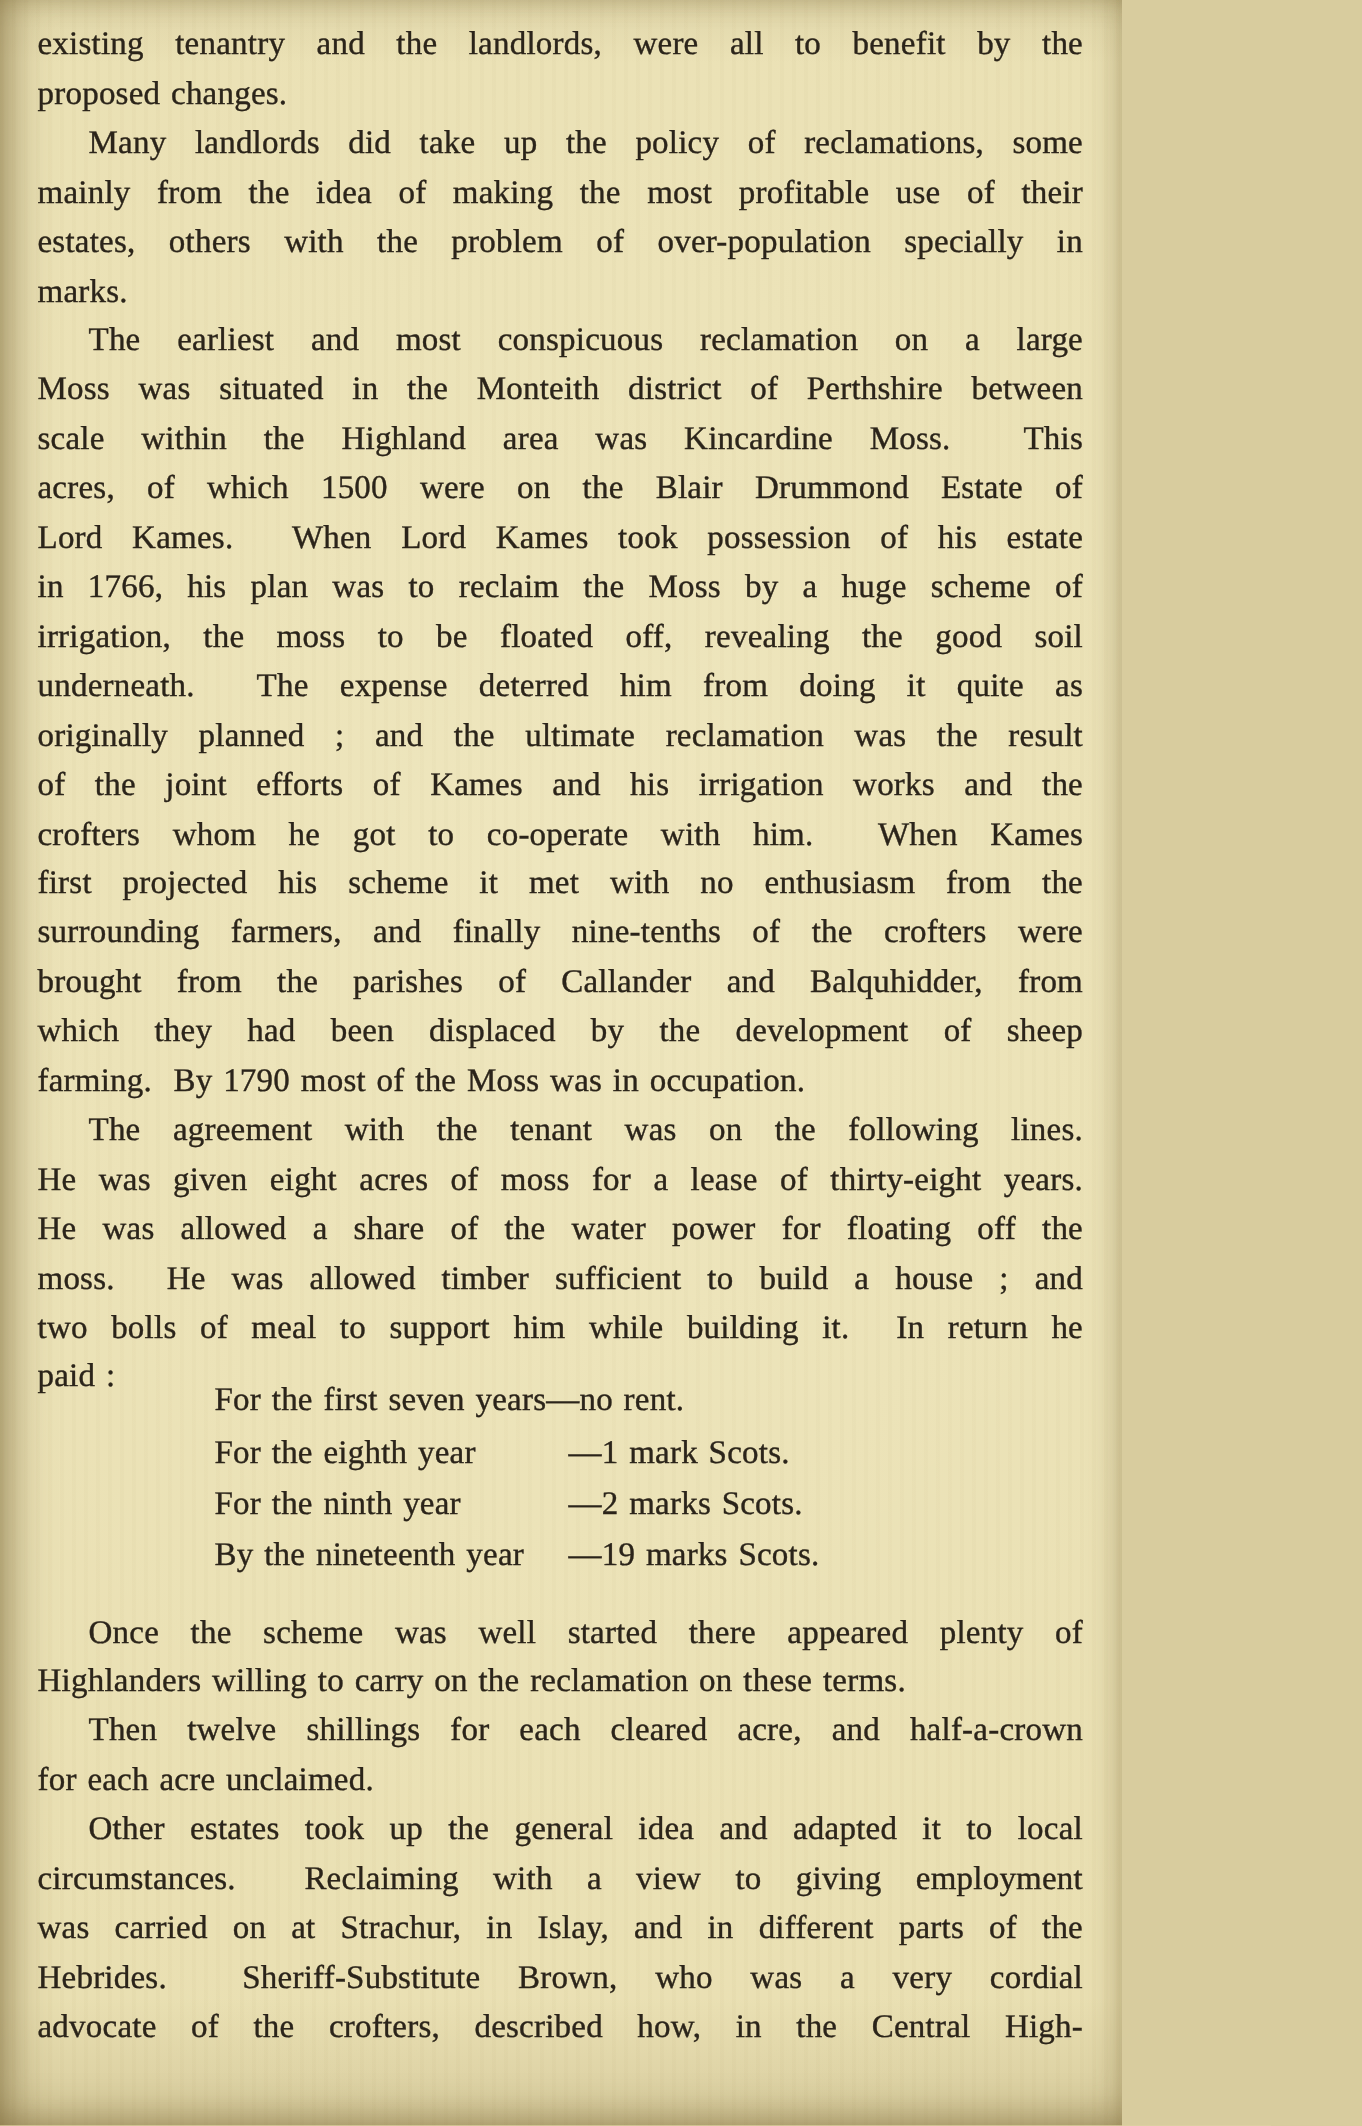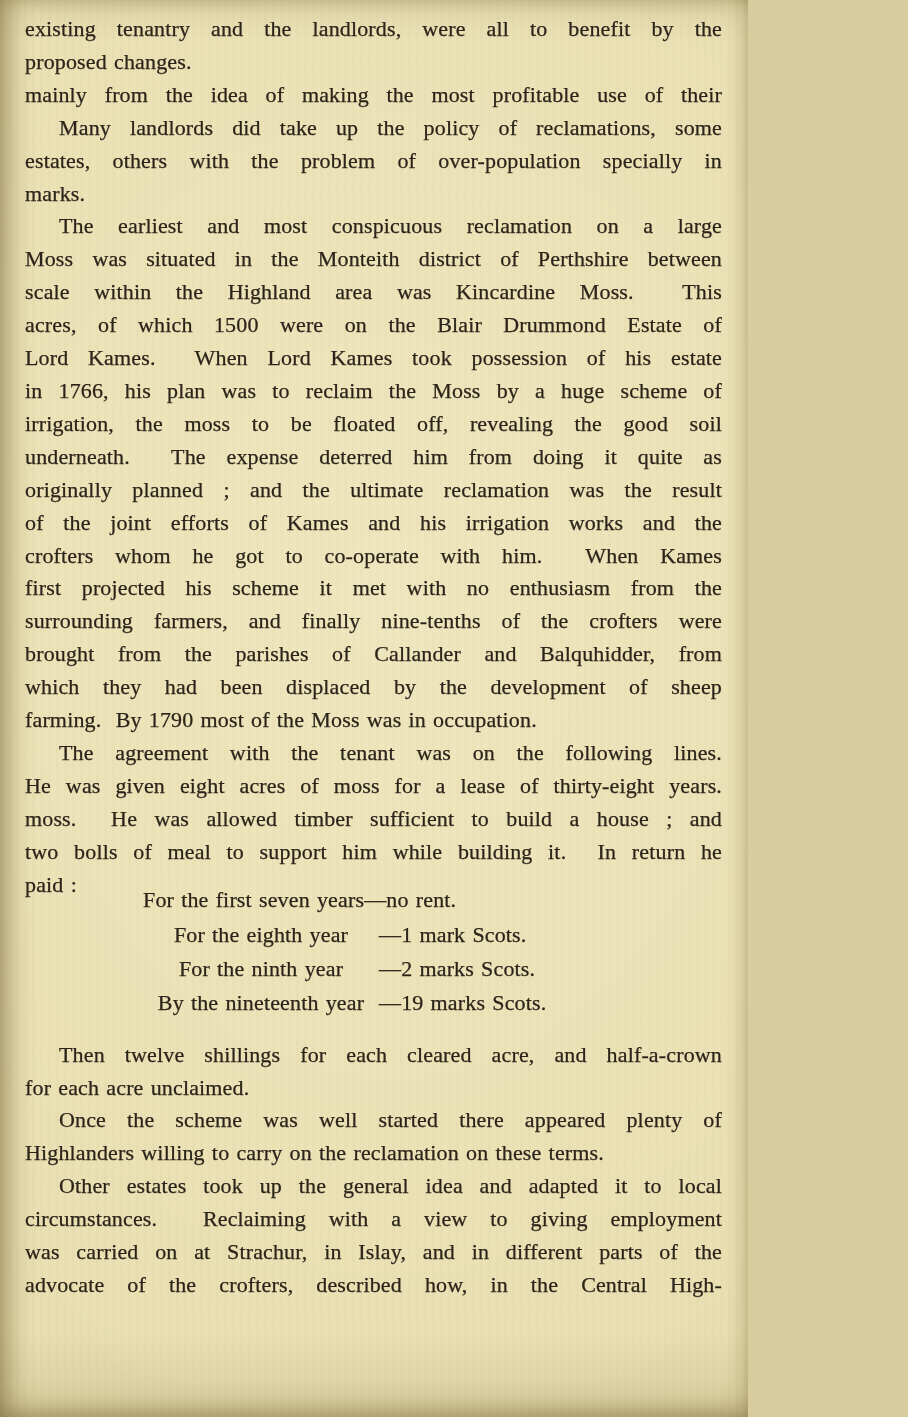--- a/index.html
+++ b/index.html
@@ -40,35 +40,35 @@
   .text-line {
     text-align: justify;
     text-align-last: justify;
     white-space: pre-wrap;
   }
   .text-line.last { text-align-last: auto; }
   .para.indent .text-line.first { text-indent: 34px; }
 
   .rent-schedule { margin: -18px 0 18px 118px; }
   .rent-row { line-height: 34.3px; white-space: pre; }
-  .rent-term { display: inline-block; min-width: 236px; text-align: center; }
+  .rent-term { display: inline-block; min-width: 236px; }
   .rent-row:first-child .rent-term { min-width: 0; }
 </style>
 </head>
 <body>
 
 <div class="page">
   <div id="block-before">
       <div class="para">
         <div class="text-line first">existing tenantry and the landlords, were all to benefit by the</div>
         <div class="text-line last">proposed changes.</div>
       </div>
       <div class="para indent">
+        <div class="text-line first">Many landlords did take up the policy of reclamations, some</div>
         <div class="text-line">mainly from the idea of making the most profitable use of their</div>
-        <div class="text-line first">Many landlords did take up the policy of reclamations, some</div>
         <div class="text-line">estates, others with the problem of over-population specially in</div>
         <div class="text-line last">marks.</div>
       </div>
       <div class="para indent">
         <div class="text-line first">The earliest and most conspicuous reclamation on a large</div>
         <div class="text-line">Moss was situated in the Monteith district of Perthshire between</div>
         <div class="text-line">scale within the Highland area was Kincardine Moss.  This</div>
         <div class="text-line">acres, of which 1500 were on the Blair Drummond Estate of</div>
         <div class="text-line">Lord Kames.  When Lord Kames took possession of his estate</div>
         <div class="text-line">in 1766, his plan was to reclaim the Moss by a huge scheme of</div>
@@ -79,40 +79,42 @@
         <div class="text-line">crofters whom he got to co-operate with him.  When Kames</div>
         <div class="text-line">first projected his scheme it met with no enthusiasm from the</div>
         <div class="text-line">surrounding farmers, and finally nine-tenths of the crofters were</div>
         <div class="text-line">brought from the parishes of Callander and Balquhidder, from</div>
         <div class="text-line">which they had been displaced by the development of sheep</div>
         <div class="text-line last">farming.  By 1790 most of the Moss was in occupation.</div>
       </div>
       <div class="para indent">
         <div class="text-line first">The agreement with the tenant was on the following lines.</div>
         <div class="text-line">He was given eight acres of moss for a lease of thirty-eight years.</div>
+        <div class="text-line">He was allowed a share of the water power for floating off the</div>
         <div class="text-line">moss.  He was allowed timber sufficient to build a house ; and</div>
         <div class="text-line">two bolls of meal to support him while building it.  In return he</div>
         <div class="text-line last">paid :</div>
       </div>
     </div>
   <div id="rent-schedule" class="rent-schedule">
       <div class="rent-row"><span class="rent-term">For the first seven years</span><span class="rent-amount">—no rent.</span></div>
       <div class="rent-row"><span class="rent-term">For the eighth year</span><span class="rent-amount">—1 mark Scots.</span></div>
       <div class="rent-row"><span class="rent-term">For the ninth year</span><span class="rent-amount">—2 marks Scots.</span></div>
       <div class="rent-row"><span class="rent-term">By the nineteenth year</span><span class="rent-amount">—19 marks Scots.</span></div>
     </div>
   <div id="block-after">
       <div class="para indent">
+        <div class="text-line first">Once the scheme was well started there appeared plenty of</div>
+        <div class="text-line last">Highlanders willing to carry on the reclamation on these terms.</div>
+      </div>
+      <div class="para indent">
         <div class="text-line first">Then twelve shillings for each cleared acre, and half-a-crown</div>
         <div class="text-line last">for each acre unclaimed.</div>
-      </div>
-      <div class="para indent">
-        <div class="text-line first">Once the scheme was well started there appeared plenty of</div>
-        <div class="text-line last">Highlanders willing to carry on the reclamation on these terms.</div>
       </div>
       <div class="para indent">
         <div class="text-line first">Other estates took up the general idea and adapted it to local</div>
         <div class="text-line">circumstances.  Reclaiming with a view to giving employment</div>
         <div class="text-line">was carried on at Strachur, in Islay, and in different parts of the</div>
+        <div class="text-line">Hebrides.  Sheriff-Substitute Brown, who was a very cordial</div>
         <div class="text-line">advocate of the crofters, described how, in the Central High-</div>
       </div>
     </div>
 </div>
 
 </body></html>

